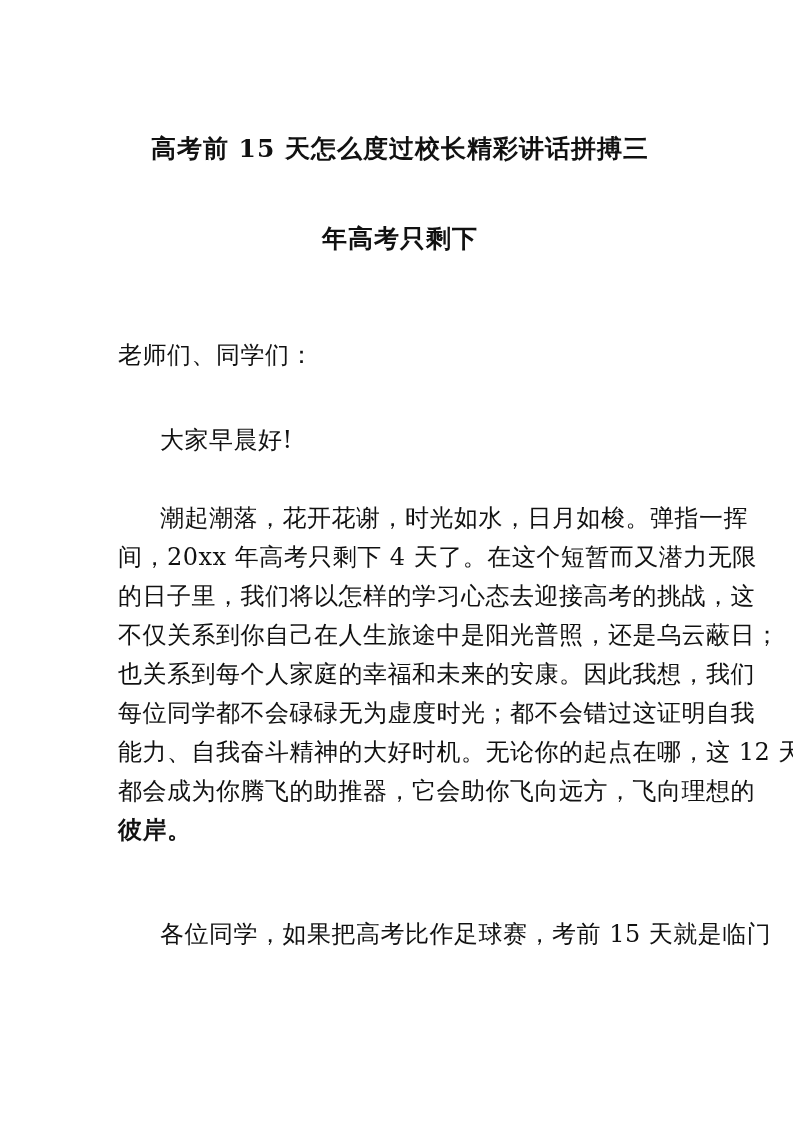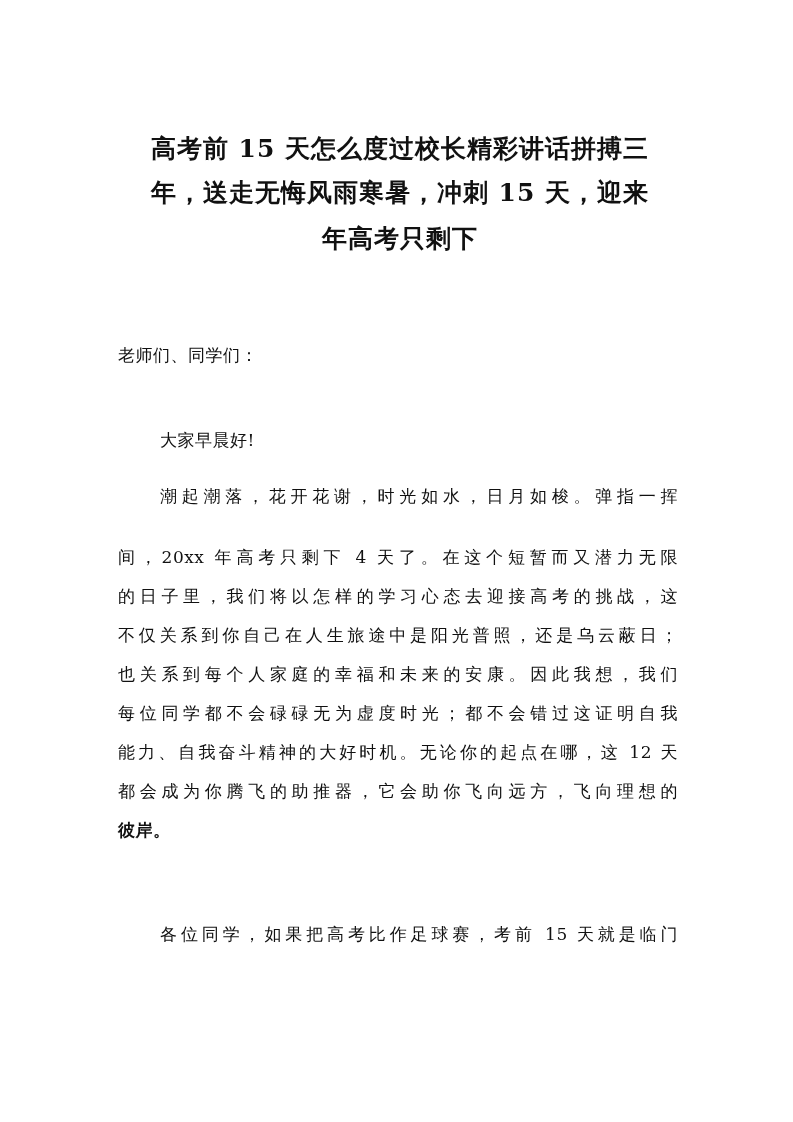--- a/index.html
+++ b/index.html
@@ -2,39 +2,38 @@
 <html><head>
 <meta charset="utf-8">
 <style>
   html, body { margin: 0; padding: 0; background: #ffffff; }
   body { width: 793px; height: 1122px; position: relative; overflow: hidden;
          font-family: "DejaVu Serif", "Liberation Serif", serif; color: #111; }
   .page { position: absolute; left: 0; top: 0; width: 635px; height: 1122px; }
   .title { position: absolute; left: 110px; width: 580px; text-align: center;
            font-family: "DejaVu Serif", "Liberation Serif", serif; font-weight: bold;
            font-size: 25px; line-height: 30px; white-space: nowrap; letter-spacing: 1px; }
-  .line { position: absolute; left: 118px; width: 560px; font-size: 17px;
+  .line { position: absolute; left: 118px; width: 560px; font-size: 24px;
           line-height: 24px; white-space: nowrap; text-align: justify;
           text-align-last: justify; letter-spacing: 0.5px; }
   .line.last { text-align-last: left; font-weight: bold; }
   .line.indent { left: 160px; width: 518px; }
   .line.free { text-align-last: left; width: auto; }
 </style>
 </head>
 <body>
 
 <div class="page">
   <div class="title" style="top:134px">高考前 15 天怎么度过校长精彩讲话拼搏三</div>
-  <div class="title" style="top:178px">年，送走无悔风雨寒暑，冲刺 15  天，迎来</div>
   <div class="title" style="top:224px">年高考只剩下</div>
 
   <div class="line free" style="top:343px">老师们、同学们：</div>
   <div class="line indent free" style="top:428px">大家早晨好!</div>
 
-  <div class="line indent" style="top:484px">潮起潮落，花开花谢，时光如水，日月如梭。弹指一挥</div>
+  <div class="line indent" style="top:506px">潮起潮落，花开花谢，时光如水，日月如梭。弹指一挥</div>
   <div class="line" style="top:545px">间，20xx 年高考只剩下 4  天了。在这个短暂而又潜力无限</div>
   <div class="line" style="top:623px">不仅关系到你自己在人生旅途中是阳光普照，还是乌云蔽日；</div>
   <div class="line" style="top:584px">的日子里，我们将以怎样的学习心态去迎接高考的挑战，这</div>
   <div class="line" style="top:701px">每位同学都不会碌碌无为虚度时光；都不会错过这证明自我</div>
   <div class="line" style="top:662px">也关系到每个人家庭的幸福和未来的安康。因此我想，我们</div>
   <div class="line" style="top:740px">能力、自我奋斗精神的大好时机。无论你的起点在哪，这 12  天</div>
   <div class="line" style="top:779px">都会成为你腾飞的助推器，它会助你飞向远方，飞向理想的</div>
   <div class="line free last" style="top:818px">彼岸。</div>
 
   <div class="line indent" style="top:922px">各位同学，如果把高考比作足球赛，考前 15  天就是临门</div>

